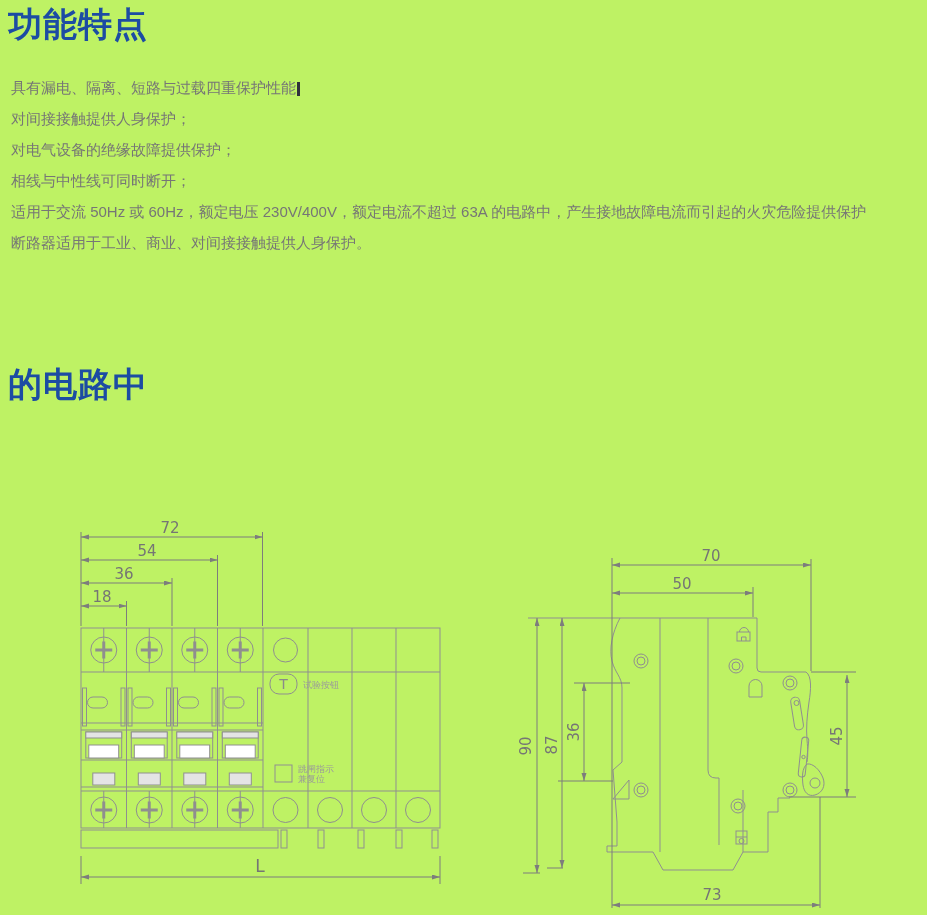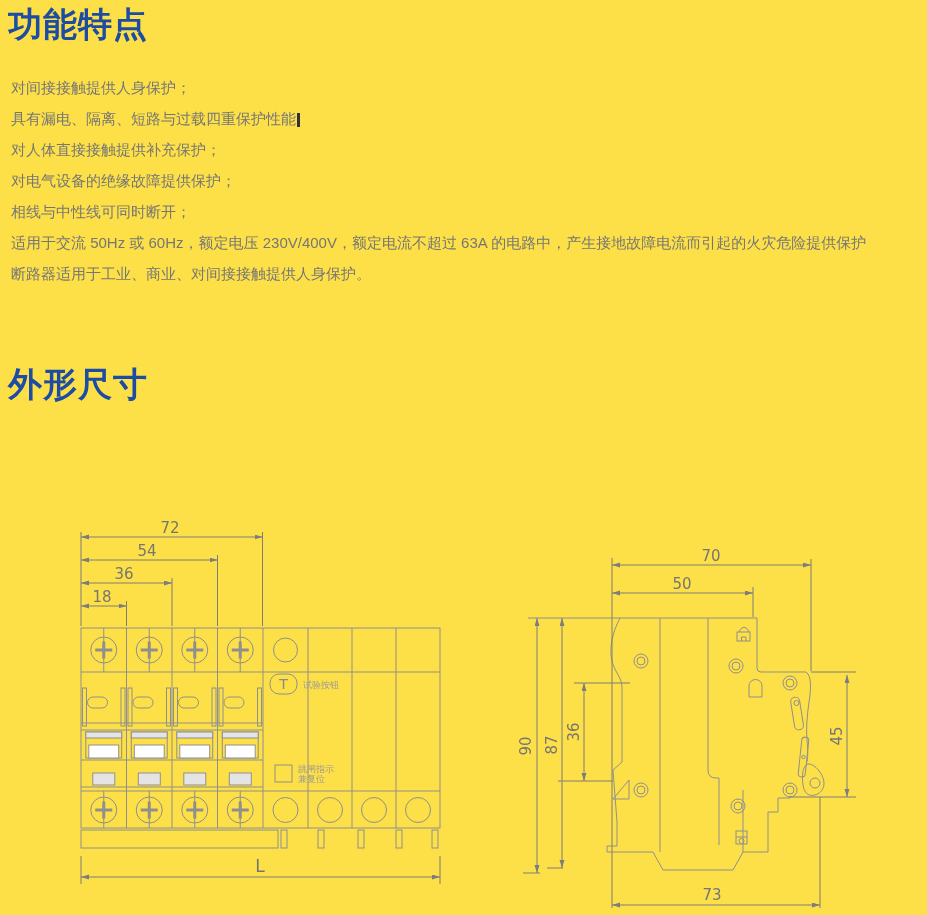--- a/index.html
+++ b/index.html
@@ -1,16 +1,16 @@
 <!DOCTYPE html>
 <html><head>
 <meta charset="utf-8">
 <style>
   html,body{margin:0;padding:0;background:#fff;}
-  .page{position:relative;width:927px;height:915px;background:#fde047;overflow:hidden;
+  .page{position:relative;width:927px;height:915px;background:#bef264;overflow:hidden;
         font-family:"Liberation Sans","DejaVu Sans",sans-serif;}
   .sec-title{position:absolute;left:8px;font-size:34px;font-weight:600;color:#1c4ca3;
              letter-spacing:1px;white-space:nowrap;}
   .t1{top:2px;}
   .t2{top:362px;}
   .para{position:absolute;left:11px;top:73px;color:#767676;font-size:15px;}
   .para .pline{height:31px;display:flex;align-items:center;white-space:nowrap;}
   .caret{display:inline-block;width:3px;height:14px;background:#30303c;margin-left:1px;}
   svg.drawing{position:absolute;left:0;top:0;}
   .ln{stroke:#8f8f8f;stroke-width:1;fill:none;}
@@ -24,33 +24,32 @@
   .ttxt{fill:#8a8a8a;font-family:"DejaVu Sans",sans-serif;font-size:14px;}
 </style>
 </head>
 <body>
 
 <div class="page">
 
   <div class="sec-title t1">功能特点</div>
 
   <div class="para">
-    <div class="pline">对间接接触提供人身保护；</div>
     <div class="pline">
         <span>具有漏电、隔离、短路与过载四重保护性能</span>
         <span class="caret"></span>
       </div>
-    <div class="pline">对人体直接接触提供补充保护；</div>
+    <div class="pline">对间接接触提供人身保护；</div>
     <div class="pline">对电气设备的绝缘故障提供保护；</div>
     <div class="pline">相线与中性线可同时断开；</div>
     <div class="pline">适用于交流 50Hz 或 60Hz，额定电压 230V/400V，额定电流不超过 63A 的电路中，产生接地故障电流而引起的火灾危险提供保护</div>
     <div class="pline">断路器适用于工业、商业、对间接接触提供人身保护。</div>
   </div>
 
-  <div class="sec-title t2">外形尺寸</div>
+  <div class="sec-title t2">的电路中</div>
 
   <svg class="drawing" width="927" height="915" viewBox="0 0 927 915">
     <defs>
       <marker id="arr" orient="auto-start-reverse" markerWidth="9" markerHeight="7" refX="8" refY="2.5">
         <path d="M0,0 L8,2.5 L0,5 Z" fill="#7d7d7d"></path>
       </marker>
       <g id="screw">
         <circle r="13" class="ln"></circle>
         <line y1="-8.5" y2="8.5" class="thick"></line>
         <line x1="-8.5" x2="8.5" class="thick"></line>

